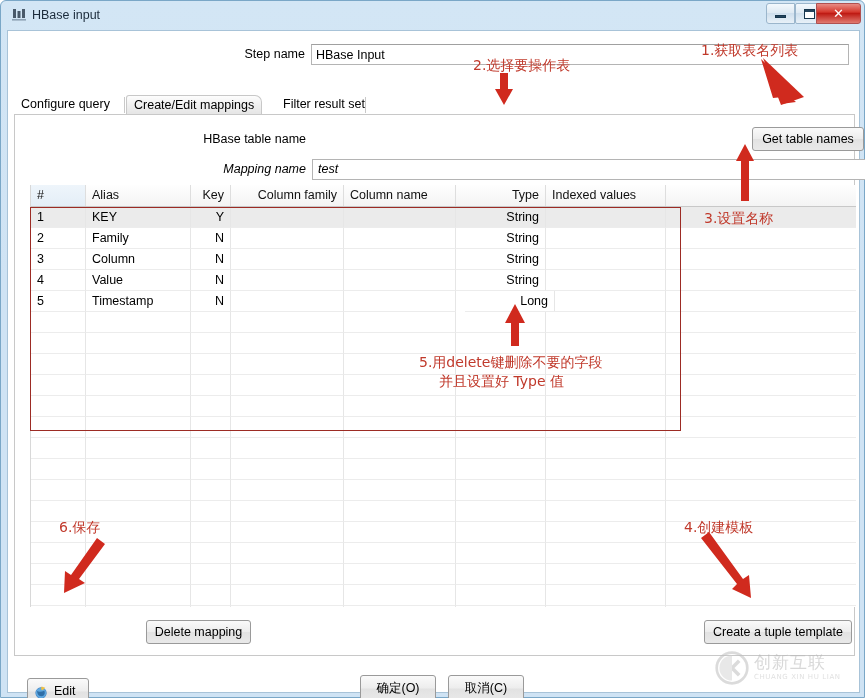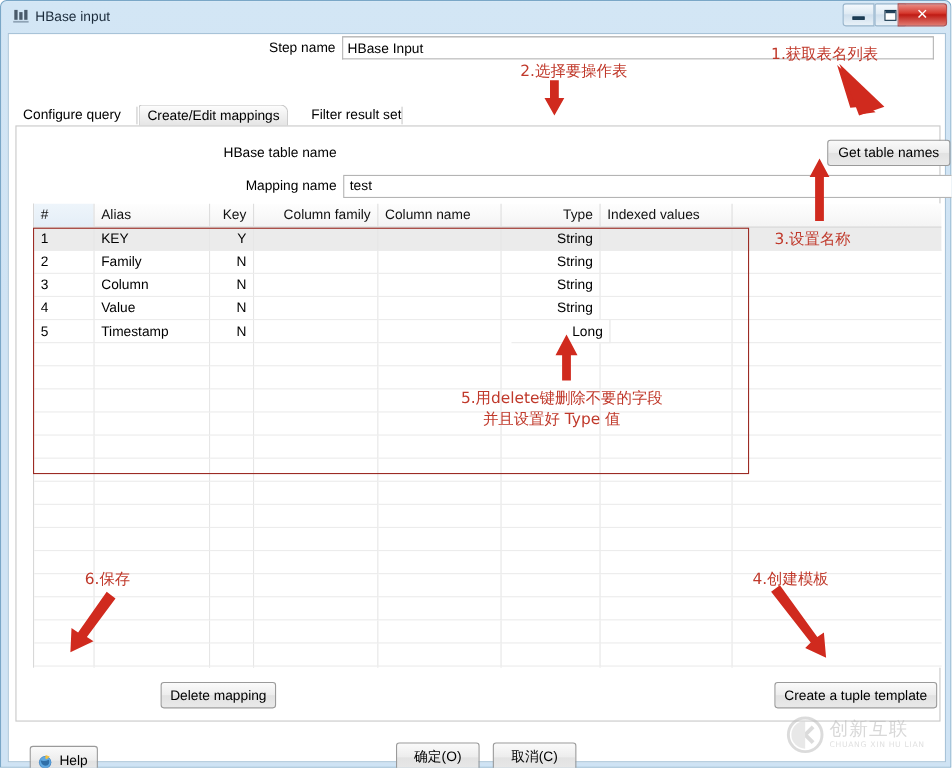--- a/index.html
+++ b/index.html
@@ -60,21 +60,21 @@
 
   
   #client{
     position:absolute;left:6px;top:29px;width:853px;height:663px;
     background:#ffffff;
     border:1px solid #a8c3d8;
     box-sizing:border-box;
   }
 
   
-  #steprow{position:absolute;left:0;top:2px;width:100%;height:22px;}
+  #steprow{position:absolute;left:0;top:13px;width:100%;height:22px;}
   #steplabel{position:absolute;left:0;width:297px;text-align:right;top:3px;font-size:12.5px;}
   #stepinput{
     position:absolute;left:303px;top:0;width:538px;height:21px;
     border:1px solid #b4b4b4;border-top-color:#a0a0a0;
     background:#fff;box-sizing:border-box;
     padding:2px 4px;font-size:12.5px;font-family:"Liberation Sans", sans-serif;
     outline:none;
   }
 
   
@@ -119,21 +119,21 @@
     display:block;width:0;height:0;border-left:4px solid transparent;
     border-right:4px solid transparent;border-top:5px solid #7a7a7a;
   }
   #gettablenames{
     position:absolute;left:737px;top:-2px;width:112px;height:24px;
     border:1px solid #9a9a9a;border-radius:3px;
     background:linear-gradient(180deg,#fafafa 0%,#ededed 48%,#e2e2e2 52%,#e9e9e9 100%);
     font-size:12.5px;font-family:"Liberation Sans", sans-serif;
     cursor:pointer;box-sizing:border-box;
   }
-  #maprow{position:absolute;left:0;top:44px;width:100%;height:22px;}
+  #maprow{position:absolute;left:0;top:44px;width:100%;height:22px;font-style:italic;}
   #maplabel{position:absolute;left:0;width:291px;text-align:right;top:3px;font-size:12.5px;}
   #mapcombo{
     position:absolute;left:297px;top:0;width:663px;height:21px;
     border:1px solid #b4b4b4;background:#fff;box-sizing:border-box;
   }
   #mapcombo .val{position:absolute;left:5px;top:2px;font-size:12.5px;}
 
   
   #grid{
     position:absolute;left:15px;top:70px;width:826px;height:422px;
@@ -531,35 +531,35 @@
     <div id="bottombar">
       <button id="helpbtn">
         <span id="helpicon">
           <svg width="15" height="15" viewBox="0 0 16 16" xmlns="http://www.w3.org/2000/svg">
             <circle cx="7.5" cy="8.5" r="6" fill="#3f7fbf"></circle>
             <path d="M2 8.5a5.5 5.5 0 0 1 11 0 5.5 5.5 0 0 1-11 0z" fill="#5fa8e0"></path>
             <path d="M3 6.5c2 1 5 1 8-.5 1 2 .5 4-1 5.5-2.5 1-5 0-6-2z" fill="#2f6fa8"></path>
             <path d="M8 1.5l4 1.5-3 2.5-1.5-1z" fill="#f0c040"></path>
           </svg>
         </span>
-        <span class="hlabel">Help</span>
+        <span class="hlabel">Edit</span>
       </button>
       <button id="okbtn">确定(O)</button>
       <button id="cancelbtn">取消(C)</button>
     </div>
 
   </div>
 
   <div class="anno" style="left:700px;top:40px;">1.获取表名列表</div>
   <div class="anno" style="left:472px;top:55px;">2.选择要操作表</div>
   <div class="anno" style="left:703px;top:208px;">3.设置名称</div>
   <div class="anno" style="left:683px;top:517px;">4.创建模板</div>
   <div class="anno" style="left:418px;top:352px;">5.用delete键删除不要的字段</div>
   <div class="anno" style="left:438px;top:371px;">并且设置好 Type 值</div>
-  <div class="anno" style="left:76px;top:517px;">6.保存</div>
+  <div class="anno" style="left:58px;top:517px;">6.保存</div>
 
   <svg class="arrow" style="left:0;top:0;" width="865" height="698" xmlns="http://www.w3.org/2000/svg">
     <g fill="#d02a1e">
 
       <path d="M760 58 L800 95 L790 97 L795 101 L780 103 L782 96 L772 97 Z"></path>
       <polygon points="762,57 803,96 780,104"></polygon>
 
       <polygon points="499,72 507,72 507,88 512,88 503,104 494,88 499,88"></polygon>
 
       <polygon points="740,200 748,200 748,160 753,160 744,143 735,160 740,160"></polygon>

